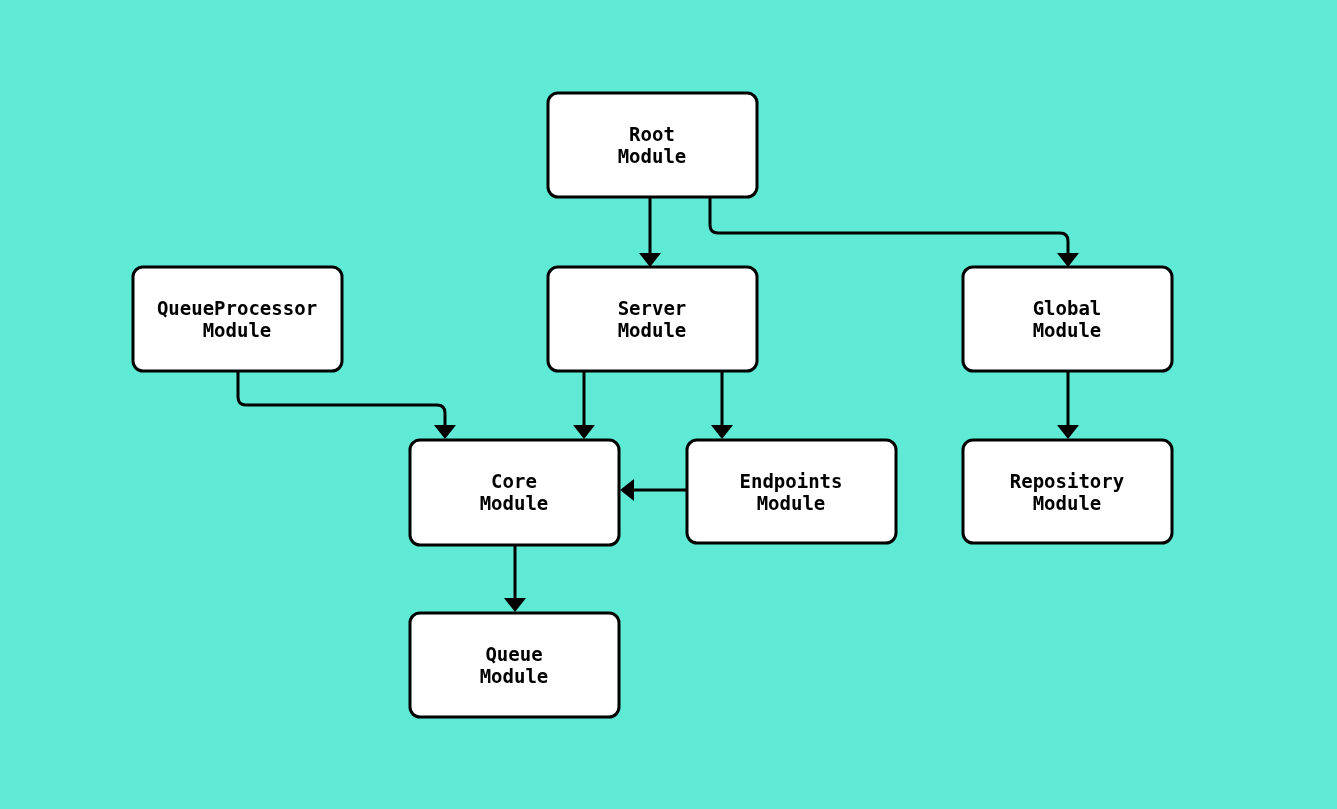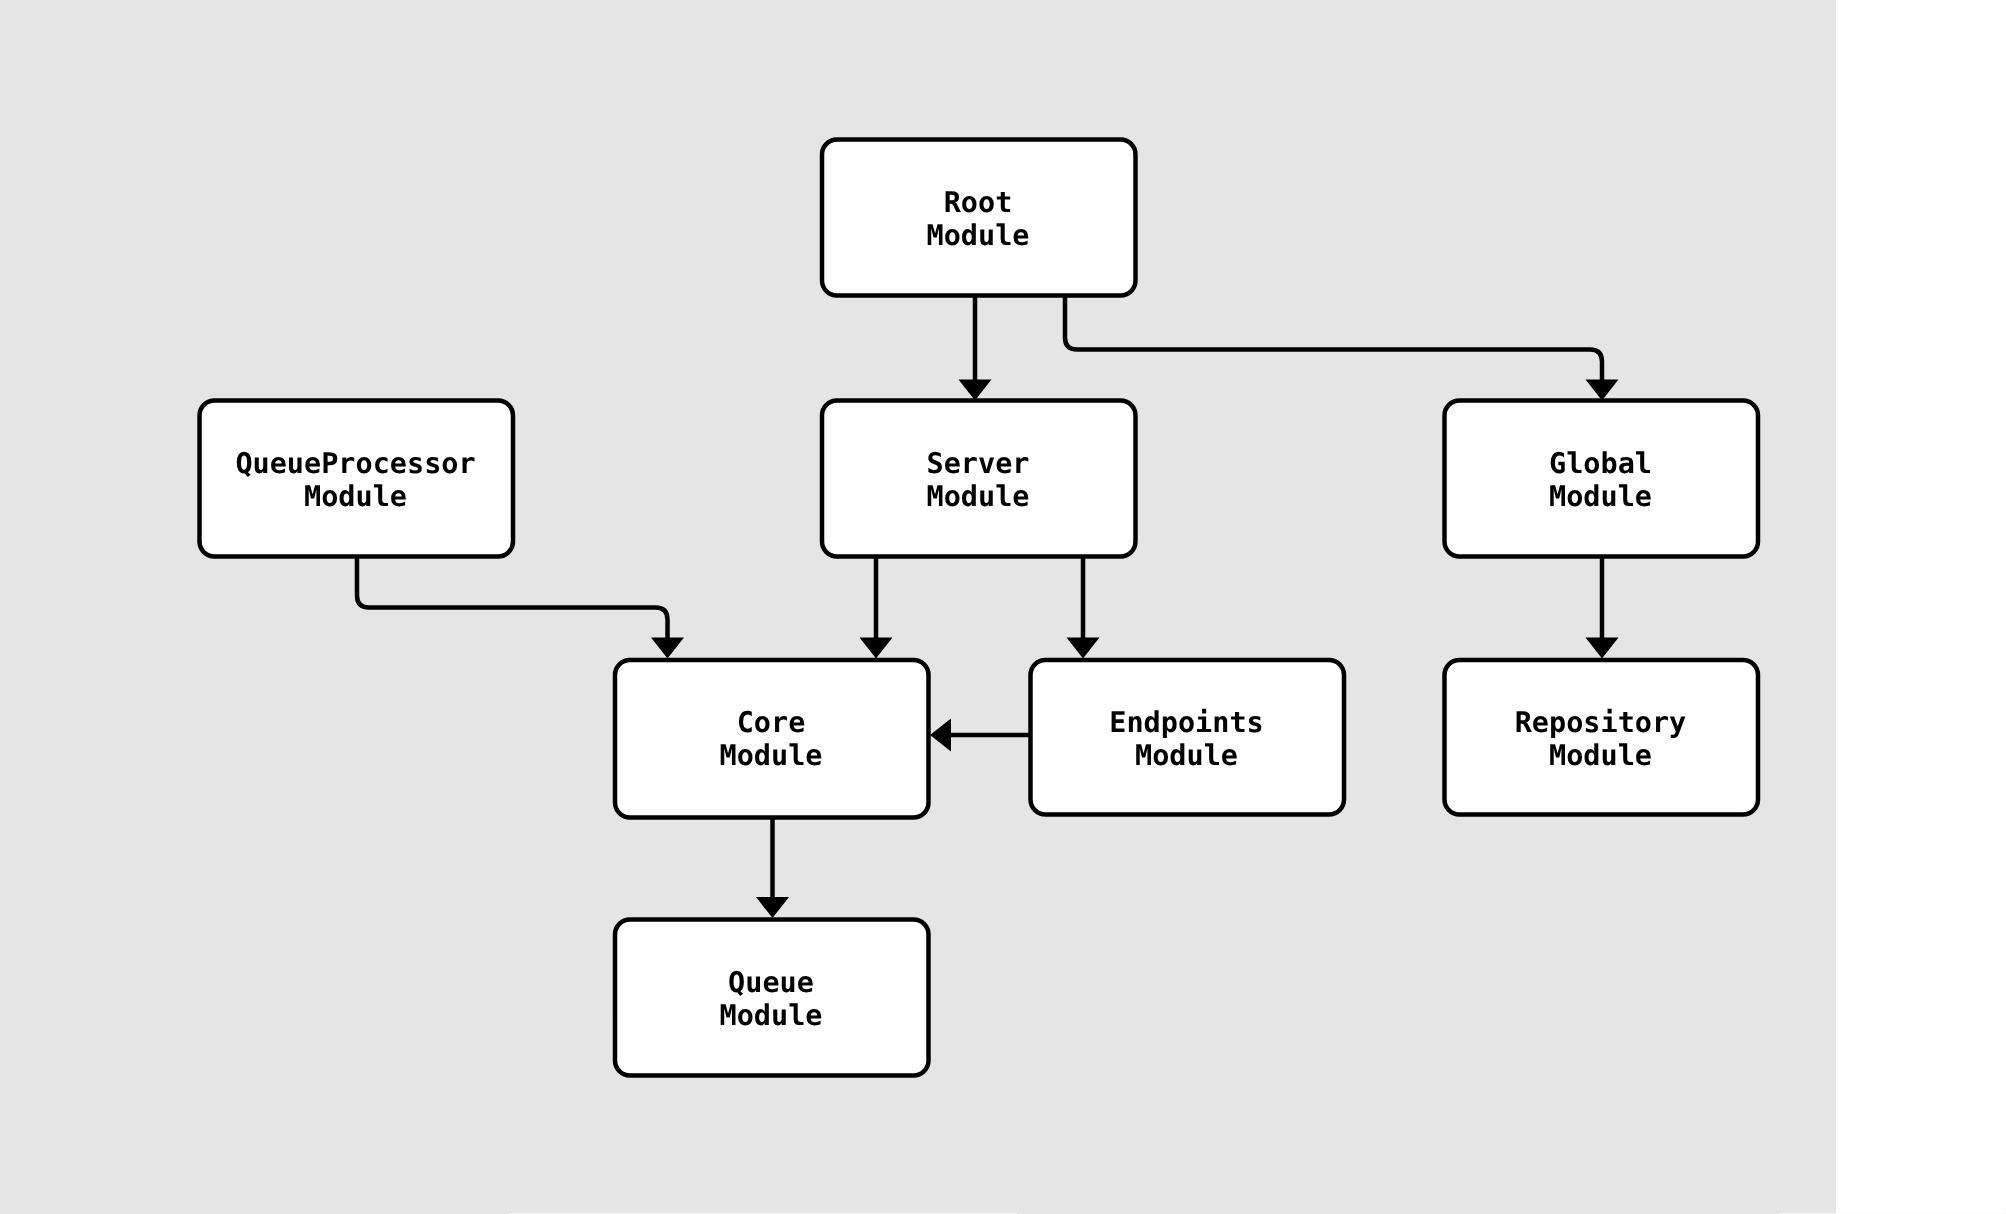--- a/index.html
+++ b/index.html
@@ -6,23 +6,23 @@
     margin: 0;
     padding: 0;
     background: #ffffff;
     width: 1337px;
     height: 809px;
     overflow: hidden;
     font-family: "DejaVu Sans Mono", monospace;
   }
   .canvas {
     position: relative;
-    width: 1224px;
+    width: 1337px;
     height: 809px;
-    background: #e5e5e5;
+    background: #5eead4;
   }
   svg {
     display: block;
   }
   .edge-line {
     fill: none;
     stroke: #000000;
     stroke-width: 3;
   }
   .edge-arrow {

